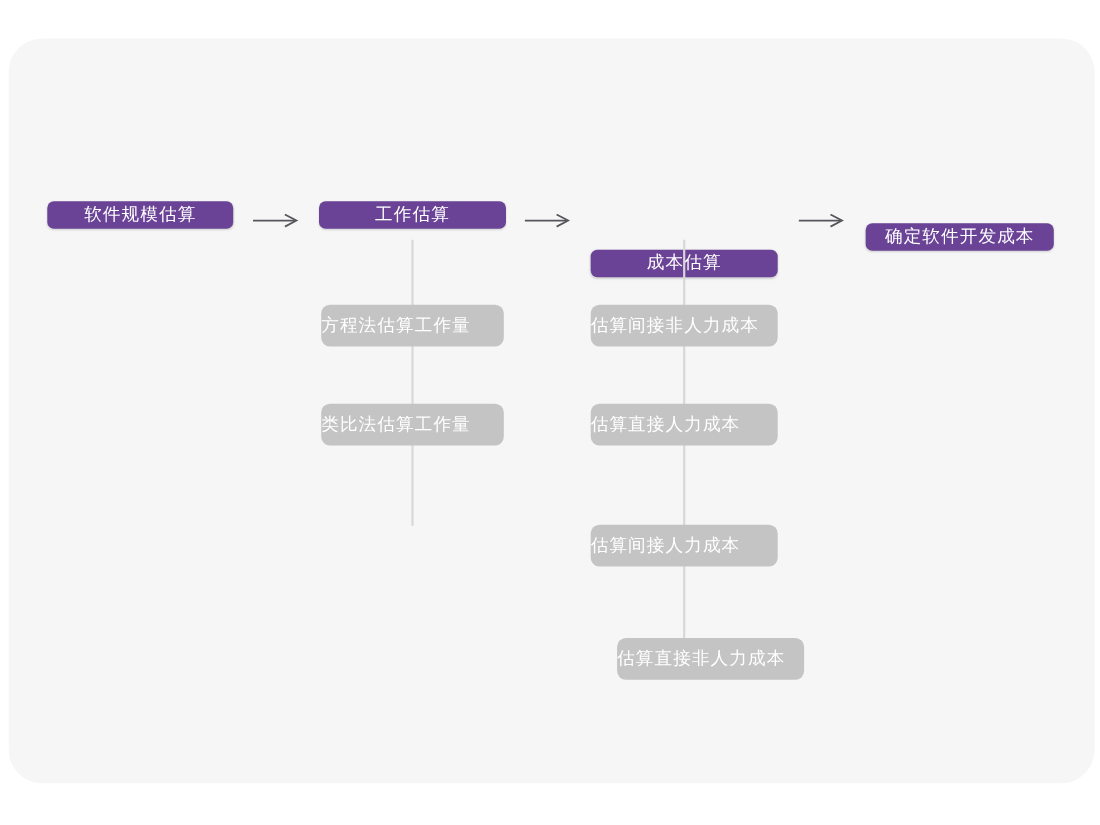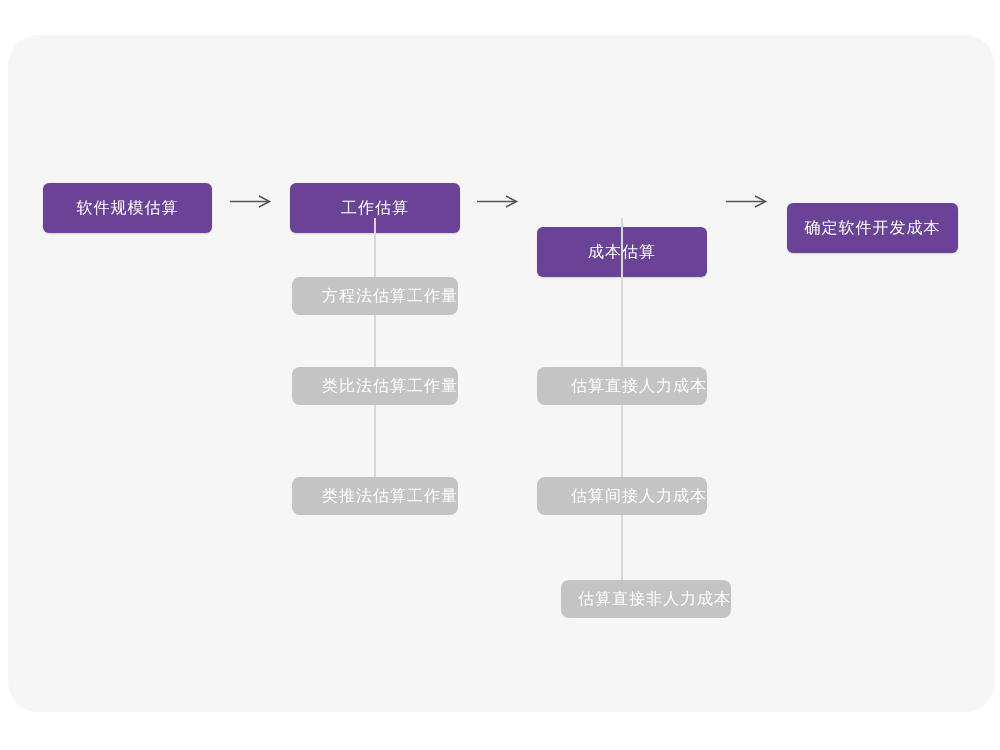--- a/index.html
+++ b/index.html
@@ -30,21 +30,21 @@
     top: 96px;
     width: 1000px;
     text-align: center;
     font-size: 28px;
     letter-spacing: 2px;
     color: #3d3d3d;
     font-weight: 500;
   }
   .node {
     position: absolute;
-    height: 50px;
+    height: 25px;
     background: #6a4396;
     border-radius: 6px;
     color: #ffffff;
     font-size: 16px;
     letter-spacing: 1px;
     display: flex;
     align-items: center;
     justify-content: center;
     box-shadow: 0 1px 2px rgba(0,0,0,0.15);
   }
@@ -74,21 +74,21 @@
   .subnode {
     position: absolute;
     height: 38px;
     background: #c4c4c4;
     border-radius: 8px;
     color: #ffffff;
     font-size: 16px;
     letter-spacing: 1px;
     display: flex;
     align-items: center;
-    justify-content: flex-end;
+    justify-content: flex-start;
   }
   .subnode.w { left: 292px; width: 166px; }
   .subnode.c { left: 537px; width: 170px; }
   .subnode.r-1 { top: 277px; }
   .subnode.r-2 { top: 367px; }
   .subnode.r-3 { top: 477px; }
   .subnode.r-4 { top: 580px; margin-left: 24px; }
 </style>
 </head>
 <body>
@@ -136,24 +136,24 @@
 
   <div class="vline work"></div>
   <div class="vline cost"></div>
 
   <div class="subnode w r-1">
     <span>方程法估算工作量</span>
   </div>
   <div class="subnode w r-2">
     <span>类比法估算工作量</span>
   </div>
-  <div class="subnode w r-3">
-    <span>类推法估算工作量</span>
+
+  <div class="subnode c r-1">
+    <span>估算间接非人力成本</span>
   </div>
-
   <div class="subnode c r-2">
     <span>估算直接人力成本</span>
   </div>
   <div class="subnode c r-3">
     <span>估算间接人力成本</span>
   </div>
   <div class="subnode c r-4">
     <span>估算直接非人力成本</span>
   </div>
 </div>

